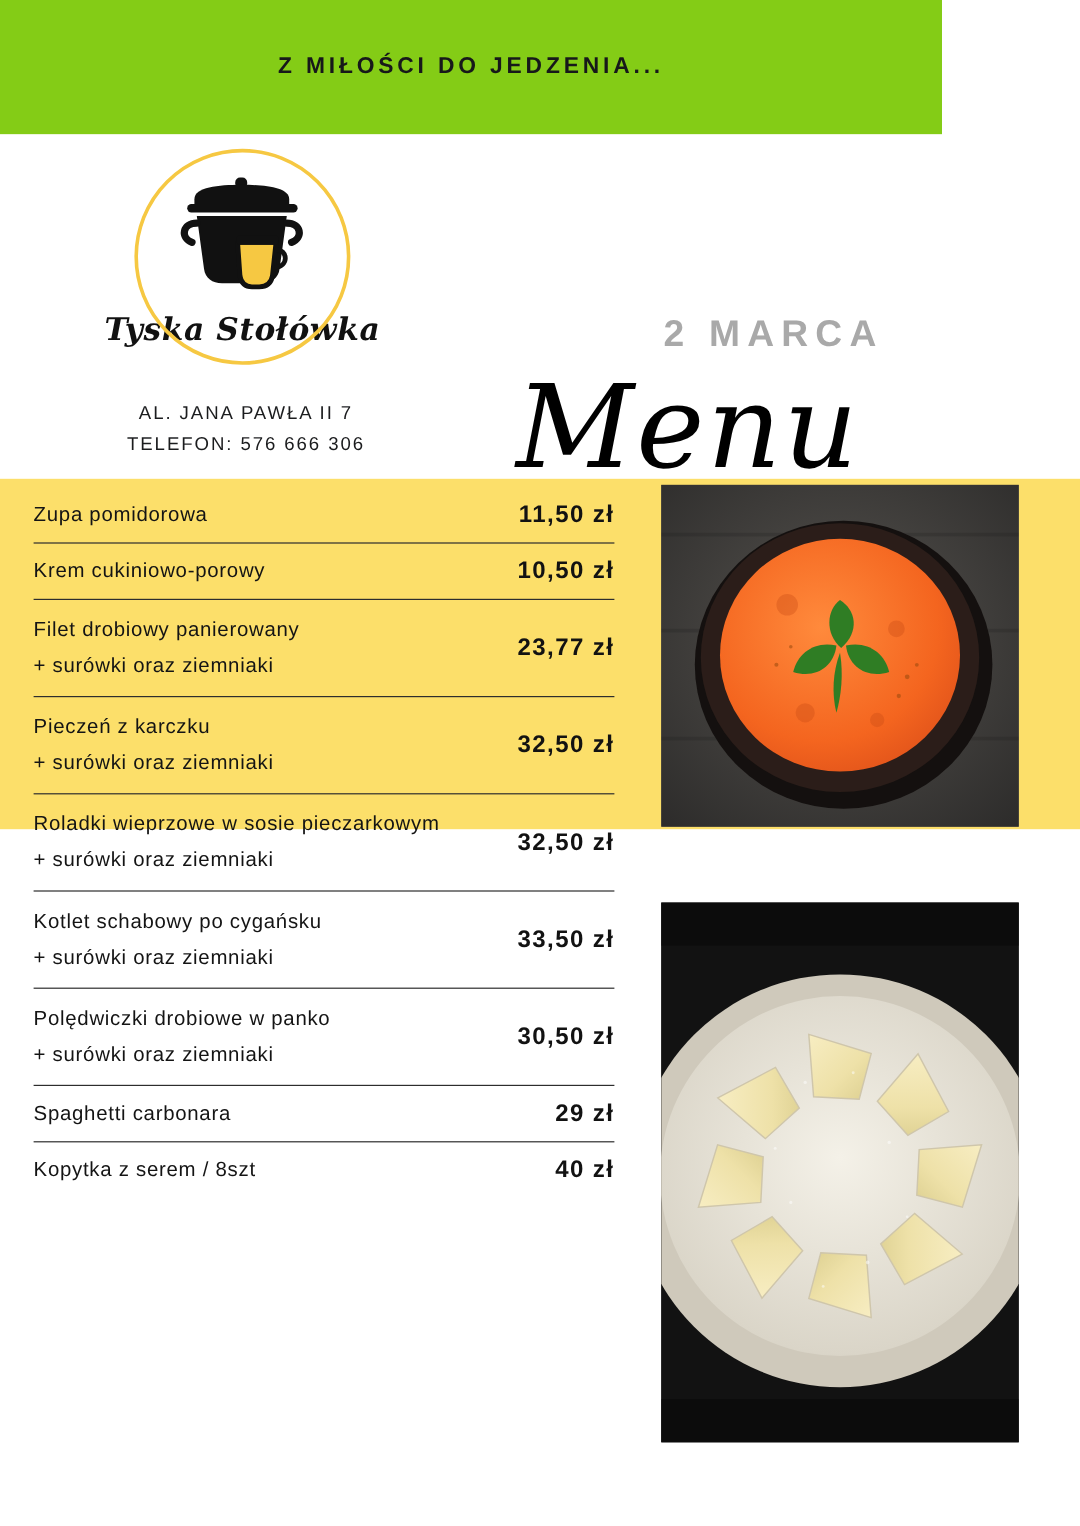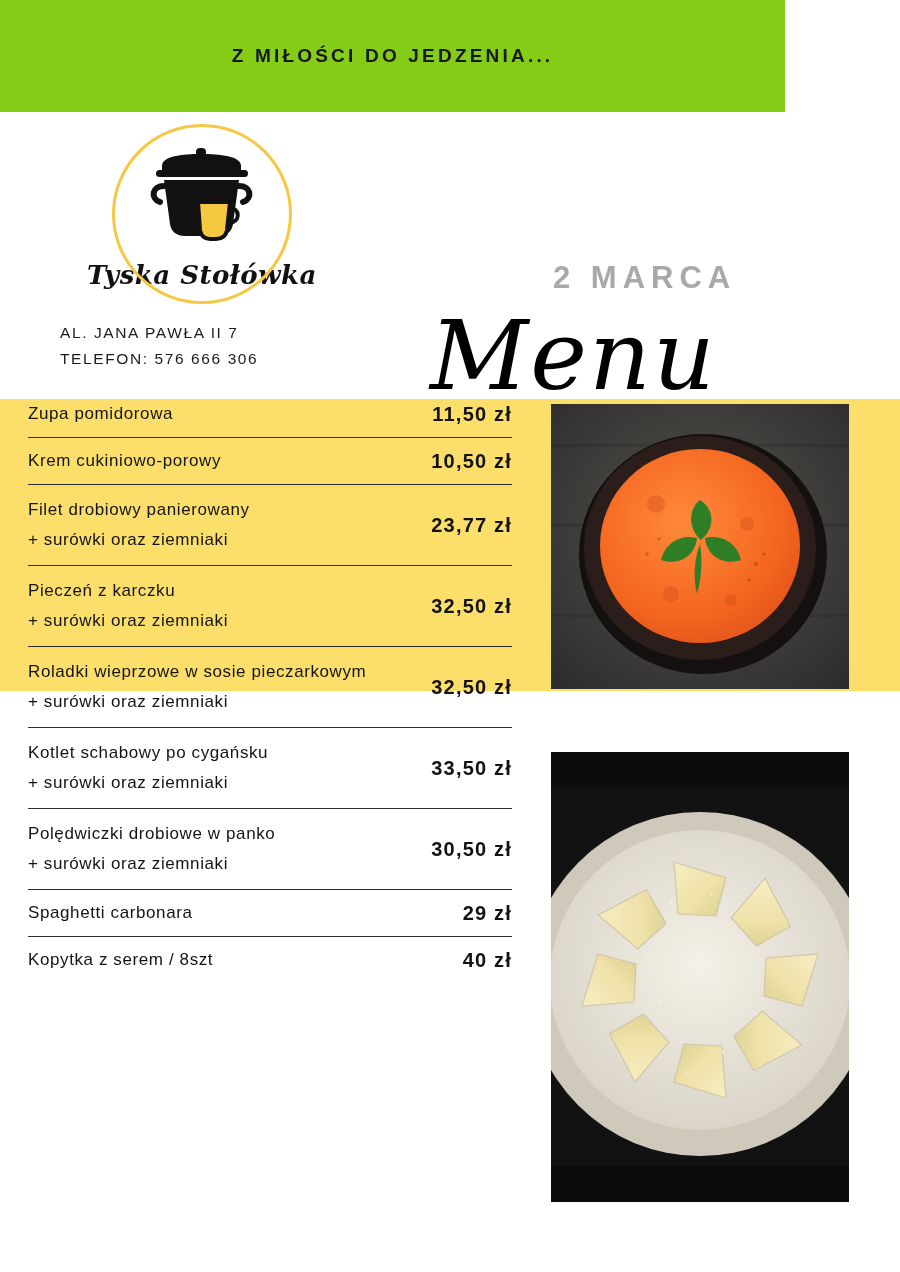--- a/index.html
+++ b/index.html
@@ -72,22 +72,23 @@
     font-style: italic;
     font-weight: bold;
     font-size: 26px;
     color: #111111;
     letter-spacing: 0.5px;
   }
 
   .address-block {
     position: absolute;
     left: 60px;
-    top: 208px;
+    top: 220px;
     width: 290px;
+    text-align: center;
     color: #1b1c1e;
   }
   .address-line {
     font-size: 15.5px;
     letter-spacing: 1.6px;
     line-height: 26px;
   }
 
   .date-text {
     position: absolute;
@@ -116,21 +117,21 @@
     left: 0;
     top: 399px;
     width: 900px;
     height: 292px;
     background: #fcdf6a;
   }
 
   .menu-list {
     position: absolute;
     left: 0;
-    top: 391px;
+    top: 406px;
     width: 540px;
     padding: 0;
   }
   .menu-row {
     position: relative;
     display: flex;
     align-items: center;
     justify-content: space-between;
     margin: 0 28px 0 28px;
     border-bottom: 1.5px solid #2d2d2d;

